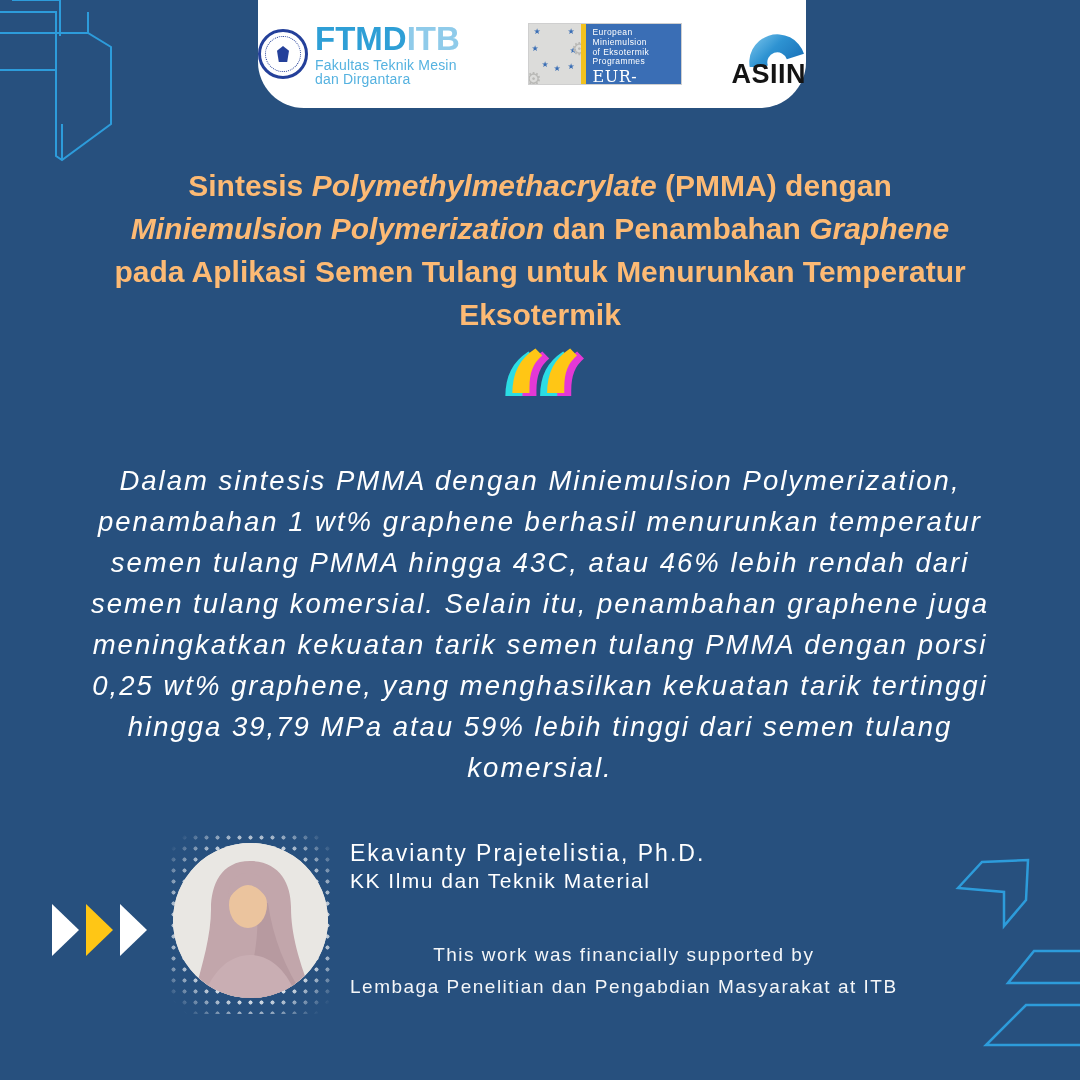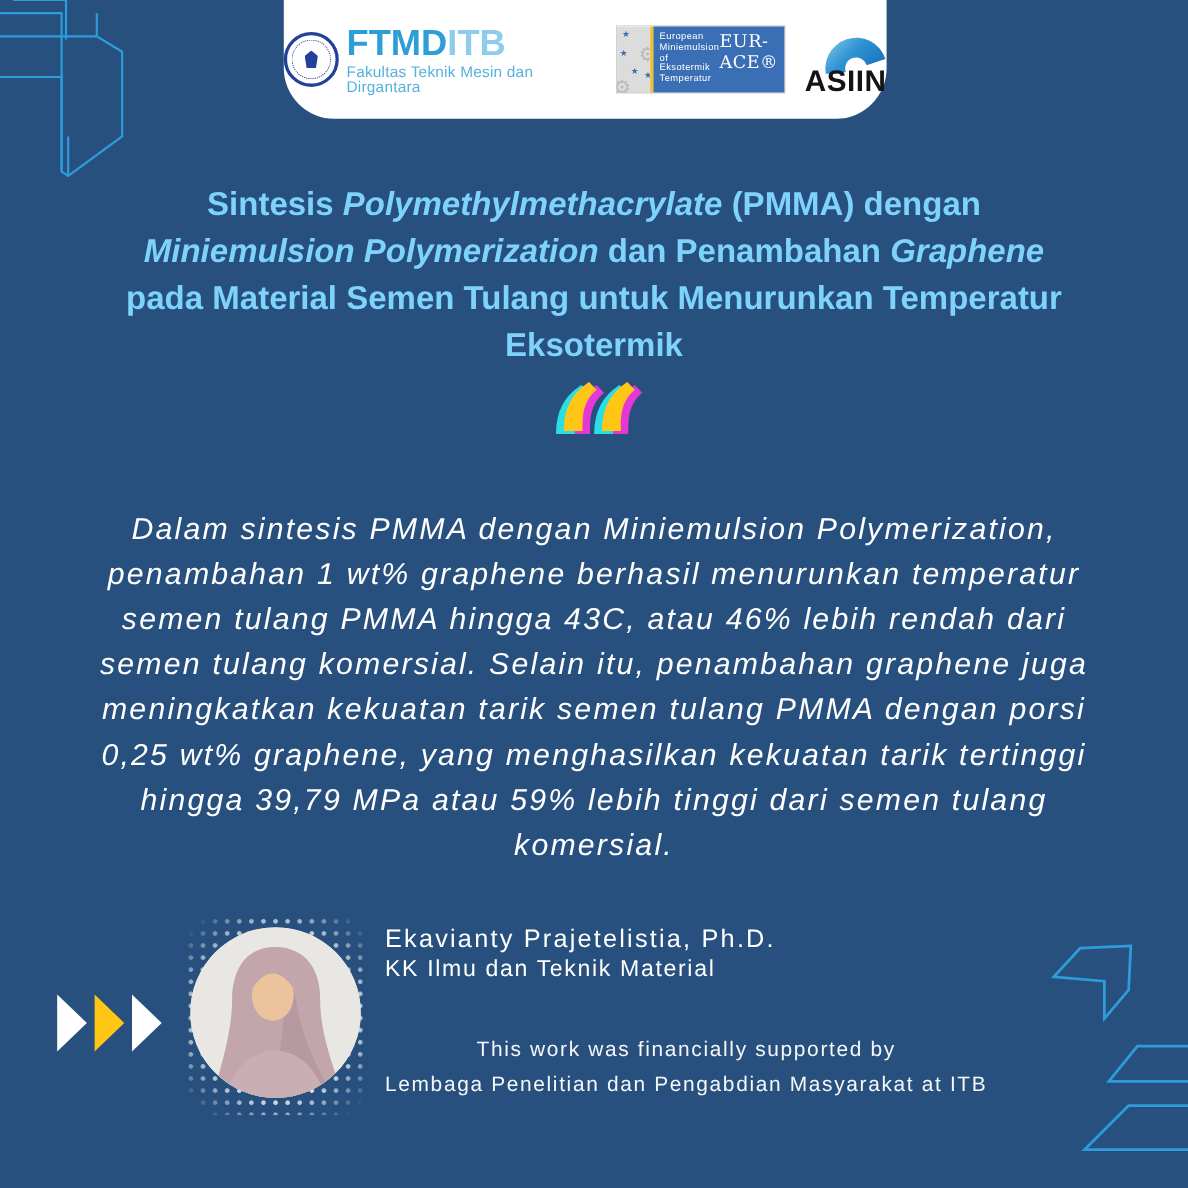--- a/index.html
+++ b/index.html
@@ -6,52 +6,52 @@
   body{
     width:1080px;height:1080px;position:relative;overflow:hidden;
     background:#27507E;
     font-family:"Liberation Sans", sans-serif;
     -webkit-font-smoothing:antialiased;
   }
   
   .header-bar{
     position:absolute;left:258px;top:0;width:548px;height:108px;
     background:#ffffff;border-radius:0 0 46px 46px;
-    display:flex;align-items:center;justify-content:center;gap:18px;
+    display:flex;align-items:center;justify-content:center;gap:50px;
   }
   .ftmd-logo{display:flex;align-items:center;gap:7px;}
   .itb-seal{width:44px;height:44px;border-radius:50%;
     border:3px solid #24409A;background:#fff;position:relative;flex:0 0 auto;}
   .itb-seal .inner{position:absolute;inset:4px;border-radius:50%;
     border:1px dotted #24409A;display:flex;align-items:center;justify-content:center;}
   .itb-seal .mark{width:12px;height:16px;background:#24409A;
     clip-path:polygon(50% 0,100% 30%,85% 100%,15% 100%,0 30%);}
   .ftmd-text{display:flex;flex-direction:column;line-height:1;}
   .ftmd-word{font-weight:bold;font-size:33px;letter-spacing:0;}
   .ftmd-word .ftmd{color:#2E9FD6;}
   .ftmd-word .itb{color:#8FCBEA;font-weight:bold;}
   .ftmd-sub{font-size:14px;color:#55B2E0;margin-top:3px;letter-spacing:.2px;}
   
   .eurace{display:flex;height:60px;width:152px;flex:0 0 auto;box-shadow:0 0 0 1px #cfcfcf;}
   .eurace-left{width:52px;background:#DCDCDA;position:relative;overflow:hidden;}
   .eurace-left .star{position:absolute;color:#3A6EB5;font-size:8px;}
   .eurace-left .gear{position:absolute;color:#b9b9b6;font-size:18px;}
   .eurace-stripe{width:5px;background:#F2C21F;}
   .eurace-right{flex:1;background:#3A6EB5;color:#fff;padding:4px 6px 3px 6px;
-    display:flex;flex-direction:row;justify-content:space-between;}
+    display:flex;flex-direction:column;justify-content:space-between;}
   .eurace-lines{font-size:8.5px;line-height:1.15;letter-spacing:.4px;}
   .eurace-name{font-family:"DejaVu Serif", serif;font-size:16px;letter-spacing:.5px;}
   
-  .asiin{display:flex;flex-direction:column;align-items:flex-end;line-height:1;flex:0 0 auto;}
+  .asiin{display:flex;flex-direction:column;align-items:center;line-height:1;flex:0 0 auto;}
   .asiin svg{display:block;margin-left:8px;}
   .asiin-name{font-weight:bold;font-size:27px;color:#141414;letter-spacing:.5px;margin-top:-6px;}
   
   .title{
     position:absolute;left:50%;transform:translateX(-50%);top:164px;width:980px;
-    text-align:center;color:#7dd3fc;font-weight:bold;font-size:30px;line-height:43px;
+    text-align:center;color:#fdba74;font-weight:bold;font-size:30px;line-height:43px;
   }
   .title em{font-style:italic;}
   
   .quote-mark{
     position:absolute;left:50%;transform:translateX(-50%);top:330px;
     font-family:"DejaVu Serif", serif;font-size:180px;line-height:1;
     color:#FFC615;height:120px;overflow:visible;
     text-shadow:-7px 3px 0 #2BDDE4, 7px 3px 0 #E438D6;
     user-select:none;
   }
@@ -135,21 +135,21 @@
       <span class="star" style="left:38px;top:38px;">★</span>
       <span class="gear" style="left:-4px;bottom:-6px;">⚙</span>
       <span class="gear" style="right:-6px;top:14px;">⚙</span>
     </div>
     <div class="eurace-stripe"></div>
     <div class="eurace-right">
       <div class="eurace-lines">
         <div>European</div>
         <div>Miniemulsion</div>
         <div>of Eksotermik</div>
-        <div>Temperatur</div>
+        <div>Programmes</div>
       </div>
       <div class="eurace-name">EUR-ACE®</div>
     </div>
   </div>
 
   <div class="asiin">
     <svg width="64" height="46" viewBox="0 0 64 46">
       <defs>
         <linearGradient id="asiinGrad" x1="0" y1="0" x2="1" y2="1">
           <stop offset="0" stop-color="#7CC6EC"></stop>
@@ -159,21 +159,21 @@
       </defs>
       <path d="M4,42 A28,28 0 1 1 60,42 L42,42 A10,10 0 1 0 22,42 Z" fill="url(#asiinGrad)" transform="rotate(-18 32 28)"></path>
     </svg>
     <div class="asiin-name">ASIIN</div>
   </div>
 </div>
 
 <div class="title">
   <div><span>Sintesis </span><em>Polymethylmethacrylate</em><span> (PMMA) dengan</span></div>
   <div><em>Miniemulsion Polymerization</em><span> dan Penambahan </span><em>Graphene</em></div>
-  <div>pada Material Semen Tulang untuk Menurunkan Temperatur</div>
+  <div>pada Aplikasi Semen Tulang untuk Menurunkan Temperatur</div>
   <div>Eksotermik</div>
 </div>
 
 <div class="quote-mark">“</div>
 
 <div class="quote-text">Dalam sintesis PMMA dengan Miniemulsion Polymerization, penambahan 1 wt% graphene berhasil menurunkan temperatur semen tulang PMMA hingga 43C, atau 46% lebih rendah dari semen tulang komersial. Selain itu, penambahan graphene juga meningkatkan kekuatan tarik semen tulang PMMA dengan porsi 0,25 wt% graphene, yang menghasilkan kekuatan tarik tertinggi hingga 39,79 MPa atau 59% lebih tinggi dari semen tulang komersial.</div>
 
 <div class="dots"></div>
 <div class="portrait">
   <svg width="155" height="155" viewBox="0 0 155 155">

